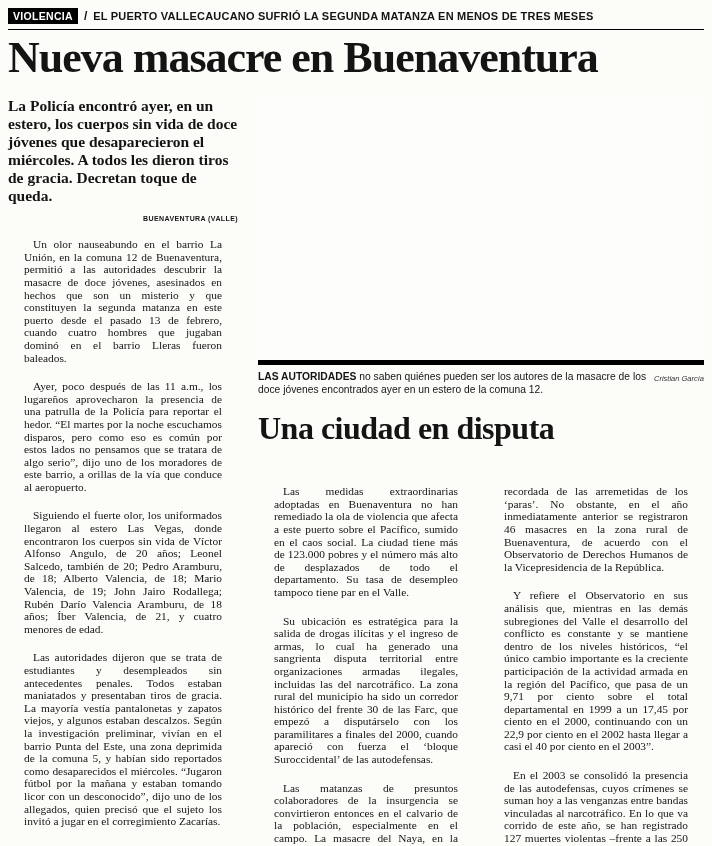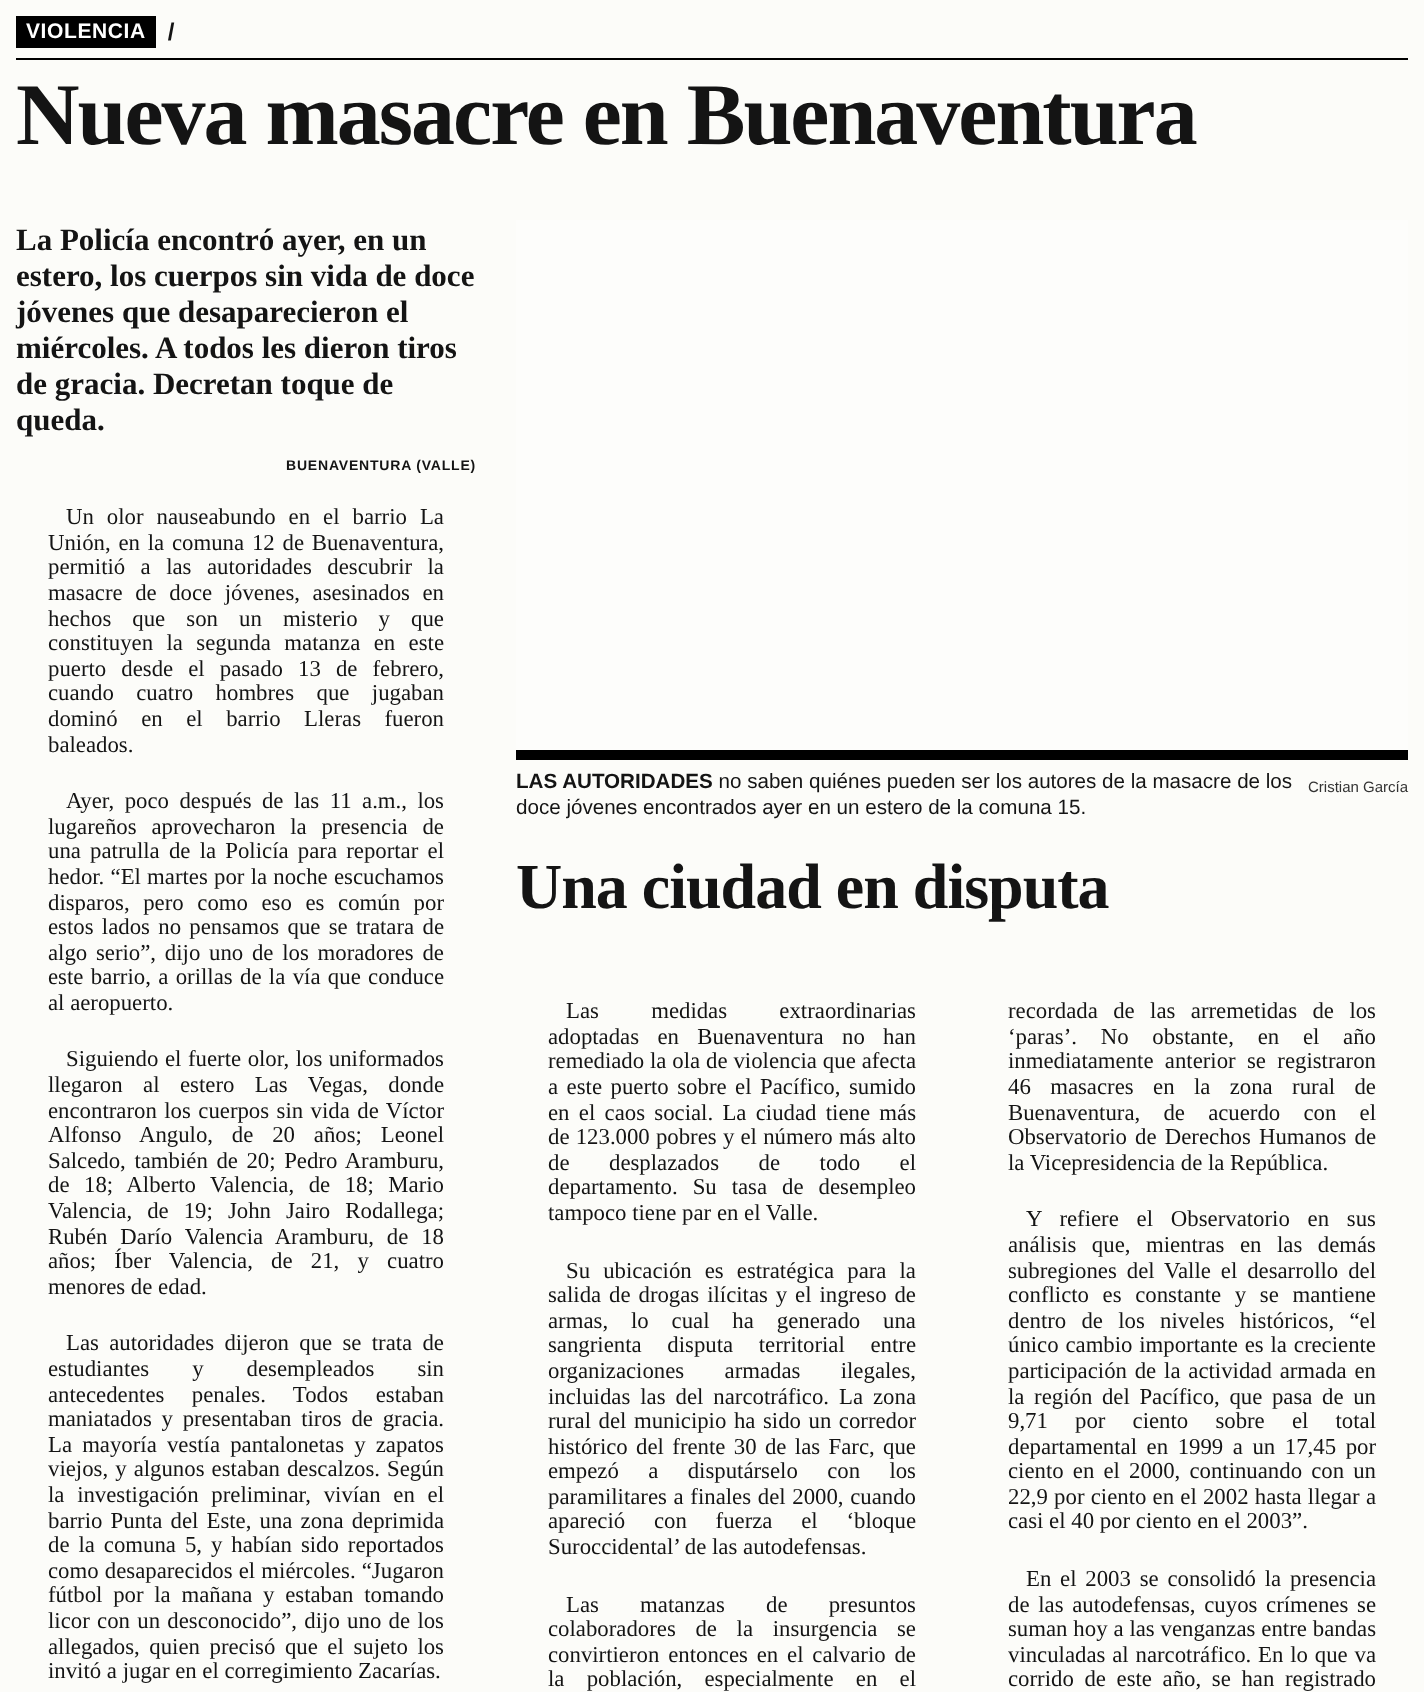--- a/index.html
+++ b/index.html
@@ -16,21 +16,21 @@
   .kicker-row {
     display: flex; align-items: center; gap: 6px;
     font-family: "Liberation Sans", sans-serif; font-weight: bold;
   }
   .kicker-tag { background: #000; color: #fff; font-size: 10.5px; padding: 2px 5px; letter-spacing: .3px; }
   .kicker-sep { font-size: 12px; }
   .kicker-text { font-size: 11px; letter-spacing: .2px; }
   .top-rule { border-top: 1px solid #000; margin-top: 5px; }
   .headline {
     font-size: 44px; font-weight: bold; line-height: 1.05;
-    letter-spacing: -1px; margin: 5px 0 29px;
+    letter-spacing: -1px; margin: 5px 0 14px;
   }
   
   .content { display: flex; gap: 20px; }
   .left-col { width: 230px; flex: none; }
   .right-area { flex: 1; min-width: 0; }
   
   .lede { font-size: 15.5px; line-height: 18px; font-weight: bold; margin: 2px 0 10px; }
   .dateline {
     font-family: "Liberation Sans", sans-serif; font-size: 7px; font-weight: bold;
     text-align: right; letter-spacing: .4px; margin-bottom: 5px;
@@ -41,56 +41,57 @@
     hyphens: auto; -webkit-hyphens: auto;
   }
   .no-indent { text-indent: 0; }
   
   .photo { height: 270px; background: #fdfdfb; border-bottom: 5px solid #000; }
   .caption {
     font-family: "Liberation Sans", sans-serif;
     font-size: 10.3px; line-height: 13px; margin: 5px 0 0;
   }
   .cap-lead { font-weight: bold; }
-  .credit { float: right; font-size: 7.5px; color: #333; margin-left: 0; margin-top: 2px; }
+  .credit { float: right; font-size: 7.5px; color: #333; margin-left: 0; margin-top: 2px; font-style: italic; }
   
   .subheadline { font-size: 32px; font-weight: bold; letter-spacing: -.5px; margin: 14px 0 0; }
   .two-cols { display: flex; gap: 14px; margin-top: 22px; }
   .col { flex: 1; min-width: 0; }
 </style>
 </head>
 <body>
 
 <div class="page">
 
   <header>
     <div class="kicker-row">
       <span class="kicker-tag">VIOLENCIA</span>
       <span class="kicker-sep">/</span>
+      <span class="kicker-text">EL PUERTO VALLECAUCANO SUFRIÓ LA SEGUNDA MATANZA EN MENOS DE TRES MESES</span>
     </div>
     <div class="top-rule"></div>
     <h1 class="headline">Nueva masacre en Buenaventura</h1>
   </header>
 
   <div class="content">
 
     <div class="left-col">
       <p class="lede">La Policía encontró ayer, en un estero, los cuerpos sin vida de doce jóvenes que desaparecieron el miércoles. A todos les dieron tiros de gracia. Decretan toque de queda.</p>
       <div class="dateline">BUENAVENTURA (VALLE)</div>
       <p class="body-p">Un olor nauseabundo en el barrio La Unión, en la comuna 12 de Buenaventura, permitió a las autoridades descubrir la masacre de doce jóvenes, asesinados en hechos que son un misterio y que constituyen la segunda matanza en este puerto desde el pasado 13 de febrero, cuando cuatro hombres que jugaban dominó en el barrio Lleras fueron baleados.</p>
       <p class="body-p">Ayer, poco después de las 11 a.m., los lugareños aprovecharon la presencia de una patrulla de la Policía para reportar el hedor. “El martes por la noche escuchamos disparos, pero como eso es común por estos lados no pensamos que se tratara de algo serio”, dijo uno de los moradores de este barrio, a orillas de la vía que conduce al aeropuerto.</p>
       <p class="body-p">Siguiendo el fuerte olor, los uniformados llegaron al estero Las Vegas, donde encontraron los cuerpos sin vida de Víctor Alfonso Angulo, de 20 años; Leonel Salcedo, también de 20; Pedro Aramburu, de 18; Alberto Valencia, de 18; Mario Valencia, de 19; John Jairo Rodallega; Rubén Darío Valencia Aramburu, de 18 años; Íber Valencia, de 21, y cuatro menores de edad.</p>
       <p class="body-p">Las autoridades dijeron que se trata de estudiantes y desempleados sin antecedentes penales. Todos estaban maniatados y presentaban tiros de gracia. La mayoría vestía pantalonetas y zapatos viejos, y algunos estaban descalzos. Según la investigación preliminar, vivían en el barrio Punta del Este, una zona deprimida de la comuna 5, y habían sido reportados como desaparecidos el miércoles. “Jugaron fútbol por la mañana y estaban tomando licor con un desconocido”, dijo uno de los allegados, quien precisó que el sujeto los invitó a jugar en el corregimiento Zacarías.</p>
       <p class="body-p">El alcalde Saulo Quiñones lamentó los hechos, ofreció una recompensa de 10 millones de pesos y decretó el toque de queda en la comuna 12.</p>
     </div>
 
     <div class="right-area">
       <div class="photo"></div>
       <div class="caption">
-        <span class="credit">Cristian García</span><strong class="cap-lead">LAS AUTORIDADES</strong><span> no saben quiénes pueden ser los autores de la masacre de los doce jóvenes encontrados ayer en un estero de la comuna 15.</span>
+        <span class="credit">Cristian García</span><strong class="cap-lead">LAS AUTORIDADES</strong><span> no saben quiénes pueden ser los autores de la masacre de los doce jóvenes encontrados ayer en un estero de la comuna 12.</span>
       </div>
 
       <h2 class="subheadline">Una ciudad en disputa</h2>
 
       <div class="two-cols">
         <div class="col">
           <p class="body-p">Las medidas extraordinarias adoptadas en Buenaventura no han remediado la ola de violencia que afecta a este puerto sobre el Pacífico, sumido en el caos social. La ciudad tiene más de 123.000 pobres y el número más alto de desplazados de todo el departamento. Su tasa de desempleo tampoco tiene par en el Valle.</p>
           <p class="body-p">Su ubicación es estratégica para la salida de drogas ilícitas y el ingreso de armas, lo cual ha generado una sangrienta disputa territorial entre organizaciones armadas ilegales, incluidas las del narcotráfico. La zona rural del municipio ha sido un corredor histórico del frente 30 de las Farc, que empezó a disputárselo con los paramilitares a finales del 2000, cuando apareció con fuerza el ‘bloque Suroccidental’ de las autodefensas.</p>
           <p class="body-p">Las matanzas de presuntos colaboradores de la insurgencia se convirtieron entonces en el calvario de la población, especialmente en el campo. La masacre del Naya, en la Semana Santa del 2001, una incursión que dejó al menos 60 indígenas y campesinos muertos, es la más</p>
         </div>

